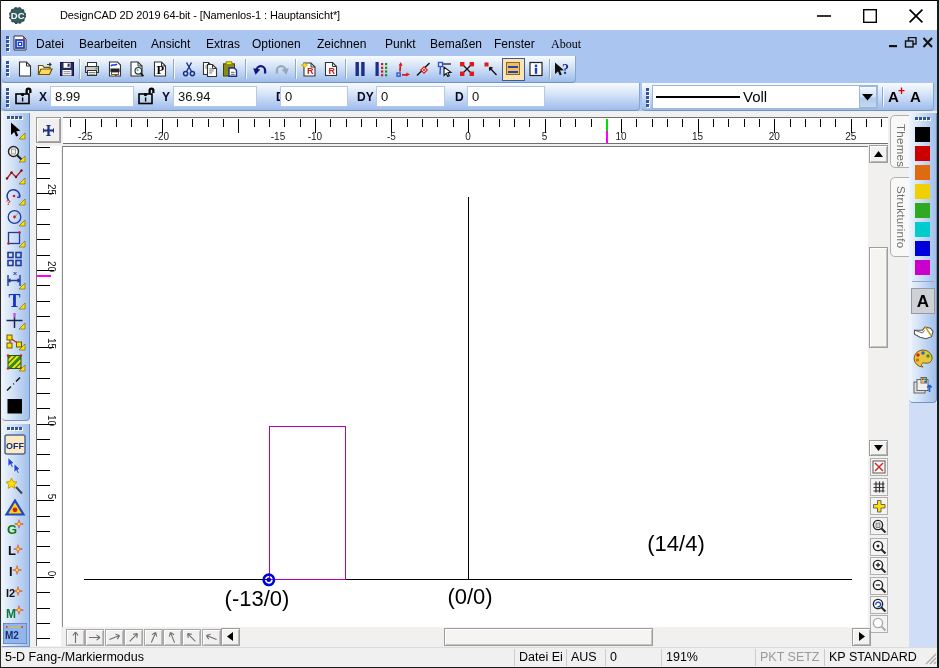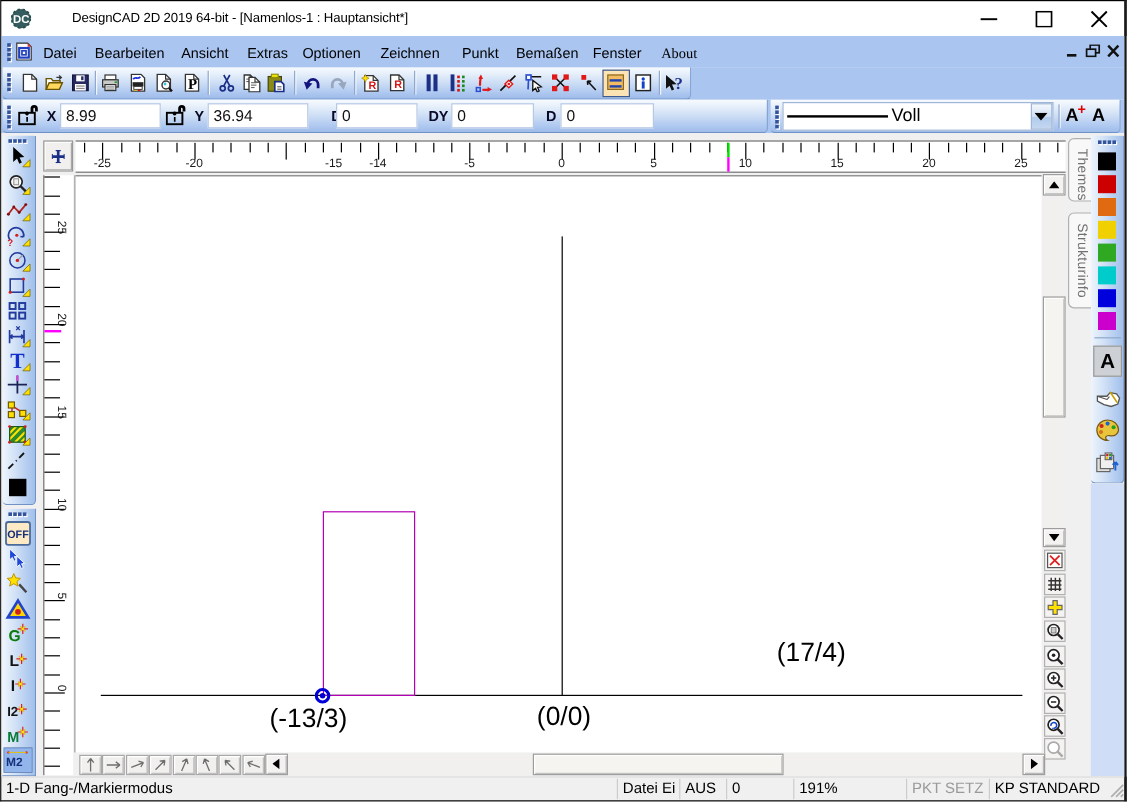--- a/index.html
+++ b/index.html
@@ -609,21 +609,21 @@
     <div class="htick" style="left:129.4px;height:8px;"></div>
     <div class="htick" style="left:144.7px;height:8px;"></div>
     <div class="htick" style="left:160.0px;height:8px;"></div>
     <div class="htick" style="left:175.3px;height:14px;"></div>
     <div class="hlabel" style="left:171px;margin-left:44px;">-15</div>
     <div class="htick" style="left:190.7px;height:8px;"></div>
     <div class="htick" style="left:206.0px;height:8px;"></div>
     <div class="htick" style="left:221.3px;height:8px;"></div>
     <div class="htick" style="left:236.6px;height:8px;"></div>
     <div class="htick" style="left:251.9px;height:14px;"></div>
-    <div class="hlabel" style="left:251.9px;">-14</div>
+    <div class="hlabel" style="left:251.9px;">-10</div>
     <div class="htick" style="left:267.2px;height:8px;"></div>
     <div class="htick" style="left:282.5px;height:8px;"></div>
     <div class="htick" style="left:297.8px;height:8px;"></div>
     <div class="htick" style="left:313.1px;height:8px;"></div>
     <div class="htick" style="left:328.4px;height:14px;"></div>
     <div class="hlabel" style="left:328.4px;">-5</div>
     <div class="htick" style="left:343.8px;height:8px;"></div>
     <div class="htick" style="left:359.1px;height:8px;"></div>
     <div class="htick" style="left:374.4px;height:8px;"></div>
     <div class="htick" style="left:389.7px;height:8px;"></div>
@@ -714,23 +714,23 @@
   </svg>
 
 <div class="abs" id="canvas">
   <div class="abs" style="left:21px;top:432px;width:768px;height:1px;background:#000;"></div>
   <div class="abs" style="left:405px;top:50px;width:1px;height:383px;background:#000;"></div>
   <div class="abs" style="left:205.5px;top:279px;width:77px;height:154px;border:1px solid #b400b4;"></div>
   <svg class="abs" style="left:199px;top:426px" width="14" height="14">
       <circle cx="6.8" cy="6.8" r="5.2" fill="none" stroke="#0000d8" stroke-width="2.6"></circle>
       <circle cx="6.8" cy="6.8" r="2.3" fill="#0000d8"></circle>
     </svg>
-  <div class="cvlabel" style="left:194px;top:452px;">(-13/3)</div>
+  <div class="cvlabel" style="left:194px;top:452px;">(-13/0)</div>
   <div class="cvlabel" style="left:407px;top:450px;">(0/0)</div>
-  <div class="cvlabel" style="left:613px;top:397px;">(17/4)</div>
+  <div class="cvlabel" style="left:613px;top:397px;">(14/4)</div>
 </div>
 
 <div class="sb-track abs" style="left:869px;top:145px;width:19px;height:314px;"></div>
 <div class="sb-btn abs" style="left:869px;top:145px;width:19px;height:18px;"></div>
 <svg class="abs" style="left:874px;top:151px" width="9" height="6">
     <path d="M4.5 0 L9 6 H0 z" fill="#000"></path>
   </svg>
 <div class="sb-thumb abs" style="left:869px;top:247px;width:19px;height:101px;"></div>
 <div class="sb-btn abs" style="left:869px;top:440px;width:19px;height:16px;"></div>
 <svg class="abs" style="left:874px;top:445px" width="9" height="6">
@@ -911,21 +911,21 @@
       <rect x="9" y="1.5" width="5.5" height="5.5" fill="#fff" stroke="#666"></rect>
       <rect x="9.8" y="2.3" width="2" height="2" fill="#d02020"></rect>
       <rect x="12.2" y="2.3" width="2" height="2" fill="#20a020"></rect>
       <rect x="9.8" y="4.7" width="2" height="2" fill="#e8c000"></rect>
       <rect x="12.2" y="4.7" width="2" height="2" fill="#2060d0"></rect>
       <path d="M17.5 16 v-7 m0 0 l-2.2 2.5 m2.2 -2.5 l2.2 2.5" stroke="#2060d0" stroke-width="1.6" fill="none"></path>
     </svg>
   </div>
 
 <div class="abs" id="statusbar"></div>
-<div class="st-txt abs" style="left:5px;top:650px;">1-D Fang-/Markiermodus</div>
+<div class="st-txt abs" style="left:5px;top:650px;">5-D Fang-/Markiermodus</div>
 <div class="st-sep abs" style="left:514px;top:649px;"></div>
 <div class="st-txt abs" style="left:519px;top:650px;width:46px;overflow:hidden;white-space:nowrap;">Datei Ei</div>
 <div class="st-sep abs" style="left:566px;top:649px;"></div>
 <div class="st-txt abs" style="left:571px;top:650px;">AUS</div>
 <div class="st-sep abs" style="left:605px;top:649px;"></div>
 <div class="st-txt abs" style="left:610px;top:650px;">0</div>
 <div class="st-sep abs" style="left:661px;top:649px;"></div>
 <div class="st-txt abs" style="left:666px;top:650px;">191%</div>
 <div class="st-sep abs" style="left:755px;top:649px;"></div>
 <div class="st-txt abs" style="left:760px;top:650px;color:#9a9a9a;">PKT SETZ</div>

